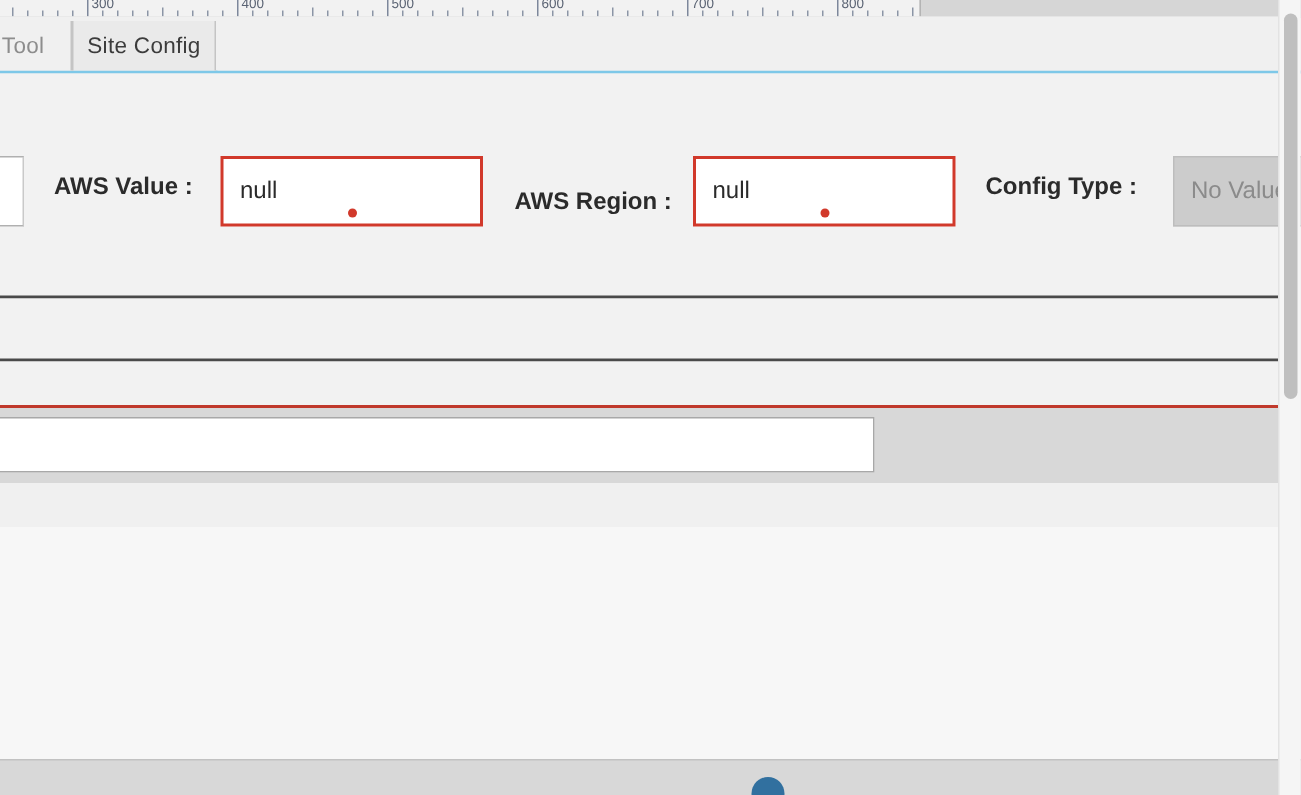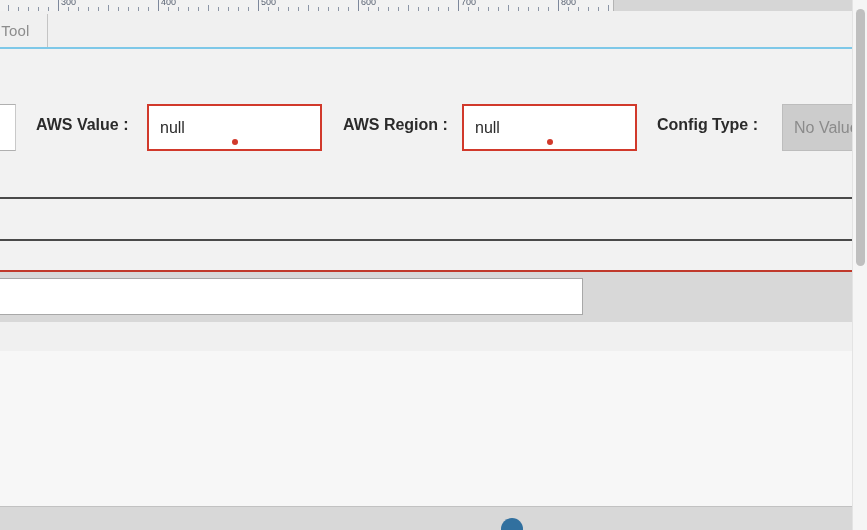--- a/index.html
+++ b/index.html
@@ -341,35 +341,38 @@
       <div class="rlabel" style="left: 361px;">600</div>
       <div class="rlabel" style="left: 461px;">700</div>
       <div class="rlabel" style="left: 561px;">800</div>
     </div>
 </div>
 
 <div class="tabbar">
   <div class="tab tab-inactive">
     <span>y Tool</span>
   </div>
+  <div class="tab tab-active">
+    <span>Site Config</span>
+  </div>
   <div class="tab-rest"></div>
 </div>
 
 <div class="panel">
   <div class="form-row">
 
     <div class="input-plain" style="left:-16px; width:32px;"></div>
 
     <span class="fld-label" style="left:36px;">AWS Value :</span>
     <div class="input-box" style="left:147px; width:175px;">
       <span>null</span>
       <span class="req-dot" style="left:83px; top:33px;"></span>
     </div>
 
-    <span class="fld-label" style="left:343px;">AWS Region :</span>
+    <span class="fld-label" style="left:343px;margin-top:10px;">AWS Region :</span>
     <div class="input-box" style="left:462px; width:175px;">
       <span>null</span>
       <span class="req-dot" style="left:83px; top:33px;"></span>
     </div>
 
     <span class="fld-label" style="left:657px;">Config Type :</span>
     <div class="input-disabled" style="left:782px; width:90px;">
       <span>No Value</span>
     </div>
 

